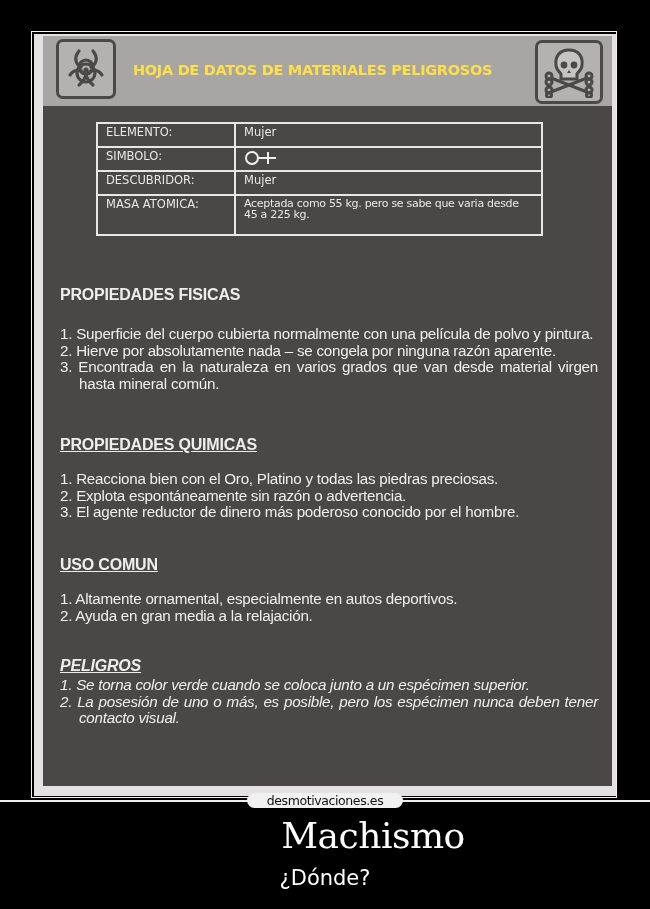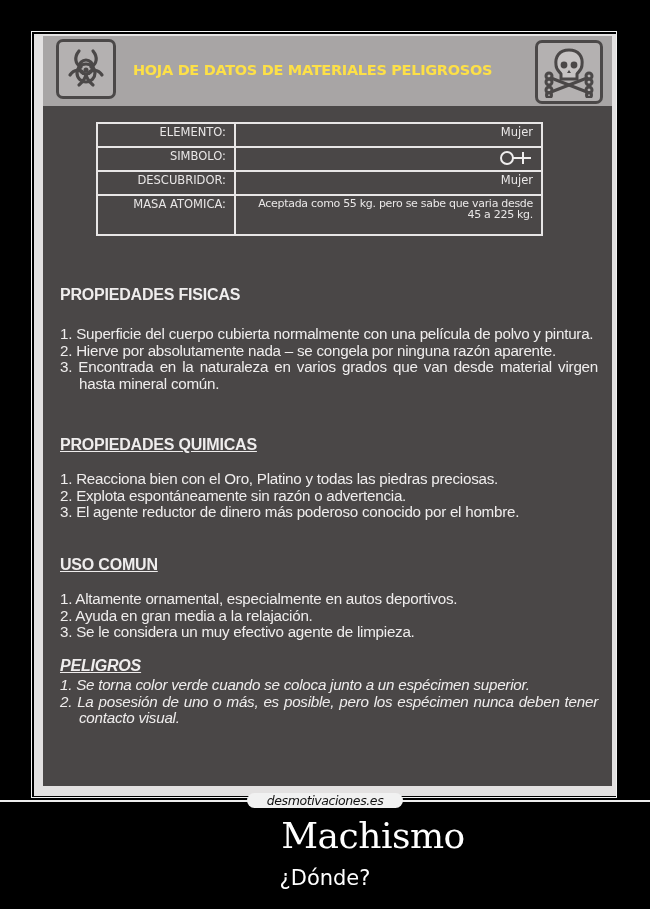--- a/index.html
+++ b/index.html
@@ -6,34 +6,34 @@
   body { width:650px; height:909px; background:#000; position:relative; overflow:hidden; font-family:"DejaVu Sans", sans-serif; }
   .frame { position:absolute; left:31px; top:31px; width:586px; height:767px; border:1.5px solid #f2f2f2; box-sizing:border-box; }
   .paper { position:absolute; left:34px; top:34px; width:582px; height:762px; background:#e3e1e1; }
   .header-bar { position:absolute; left:43px; top:36px; width:569px; height:70px; background:#a8a5a5; }
   .hazard-box { position:absolute; width:60px; height:60px; border:3px solid #4b4848; border-radius:7px; box-sizing:border-box; background:#b4b1b1; display:flex; align-items:center; justify-content:center; }
   .hazard-left { left:56px; top:39px; }
   .hazard-right { left:535px; top:40px; width:68px; height:64px; }
   .header-title { position:absolute; left:133px; top:62px; font-family:"DejaVu Sans", sans-serif; font-weight:bold; font-size:14.5px; color:#fde047; letter-spacing:-0.3px; white-space:nowrap; }
   .panel { position:absolute; left:43px; top:106px; width:569px; height:680px; background:#4a4747; }
   table.info { position:absolute; left:96px; top:122px; width:447px; border-collapse:collapse; border:2px solid #e8e6e6; }
-  table.info td { border:2px solid #e8e6e6; color:#e9e7e7; font-family:"DejaVu Sans", sans-serif; font-size:11.5px; padding:2px 8px; vertical-align:top; line-height:12px;text-align:right; }
+  table.info td { border:2px solid #e8e6e6; color:#e9e7e7; font-family:"DejaVu Sans", sans-serif; font-size:11.5px; padding:2px 8px; vertical-align:top; line-height:12px; }
   table.info td.k { width:120px; height:18px; }
   .sym { display:inline-block; vertical-align:middle; }
   .section { position:absolute; left:60px; width:538px; color:#efeded; font-family:"Liberation Sans", sans-serif; }
   .section h2 { margin:0; font-size:16px; font-weight:bold; letter-spacing:-0.2px; }
   .section h2.u { text-decoration:underline; }
   .section ol { margin:0; padding:0; list-style:none; }
   .section li { font-size:15.2px; line-height:16.5px; text-align:justify; text-align-last:left; padding-left:19px; text-indent:-19px; letter-spacing:-0.25px; }
   .s1 { top:286px; } .s1 ol { margin-top:22px; }
   .s2 { top:436px; } .s2 ol { margin-top:17px; }
   .s3 { top:556px; } .s3 ol { margin-top:17px; }
   .s4 { top:657px;font-style:italic; } .s4 ol { margin-top:2px; }
   .logo-rule { position:absolute; left:0; top:800px; width:650px; height:2px; background:#eee; }
-  .logo { position:absolute; left:247px; top:793px; width:156px; height:15px; background:#f1f1f1; border-radius:8px; text-align:center; font-family:"DejaVu Sans", sans-serif; font-size:12.5px; line-height:15px; color:#111; letter-spacing:-0.4px;font-style:italic; }
+  .logo { position:absolute; left:247px; top:793px; width:156px; height:15px; background:#f1f1f1; border-radius:8px; text-align:center; font-family:"DejaVu Sans", sans-serif; font-size:12.5px; line-height:15px; color:#111; letter-spacing:-0.4px; }
   .title { position:absolute; left:0; top:815px; width:650px; text-align:center; font-family:"DejaVu Serif", serif; font-size:36px; color:#fff; letter-spacing:-0.5px;margin-left:48px; }
   .subtitle { position:absolute; left:0; top:866px; width:650px; text-align:center; font-family:"DejaVu Sans", sans-serif; font-size:21px; color:#fff; }
 </style>
 </head>
 <body>
 
 <div class="frame"></div>
 <div class="paper"></div>
 <div class="header-bar"></div>
 
@@ -122,21 +122,20 @@
     <li>2. Explota espontáneamente sin razón o advertencia.</li>
     <li>3. El agente reductor de dinero más poderoso conocido por el hombre.</li>
   </ol>
 </div>
 
 <div class="section s3">
   <h2 class="u">USO COMUN</h2>
   <ol>
     <li>1. Altamente ornamental, especialmente en autos deportivos.</li>
     <li>2. Ayuda en gran media a la relajación.</li>
-    <li>3. Se le considera un muy efectivo agente de limpieza.</li>
   </ol>
 </div>
 
 <div class="section s4">
   <h2 class="u">PELIGROS</h2>
   <ol>
     <li>1. Se torna color verde cuando se coloca  junto a un espécimen superior.</li>
     <li>2. La posesión de uno o más, es posible, pero los espécimen nunca deben tener contacto visual.</li>
   </ol>
 </div>

